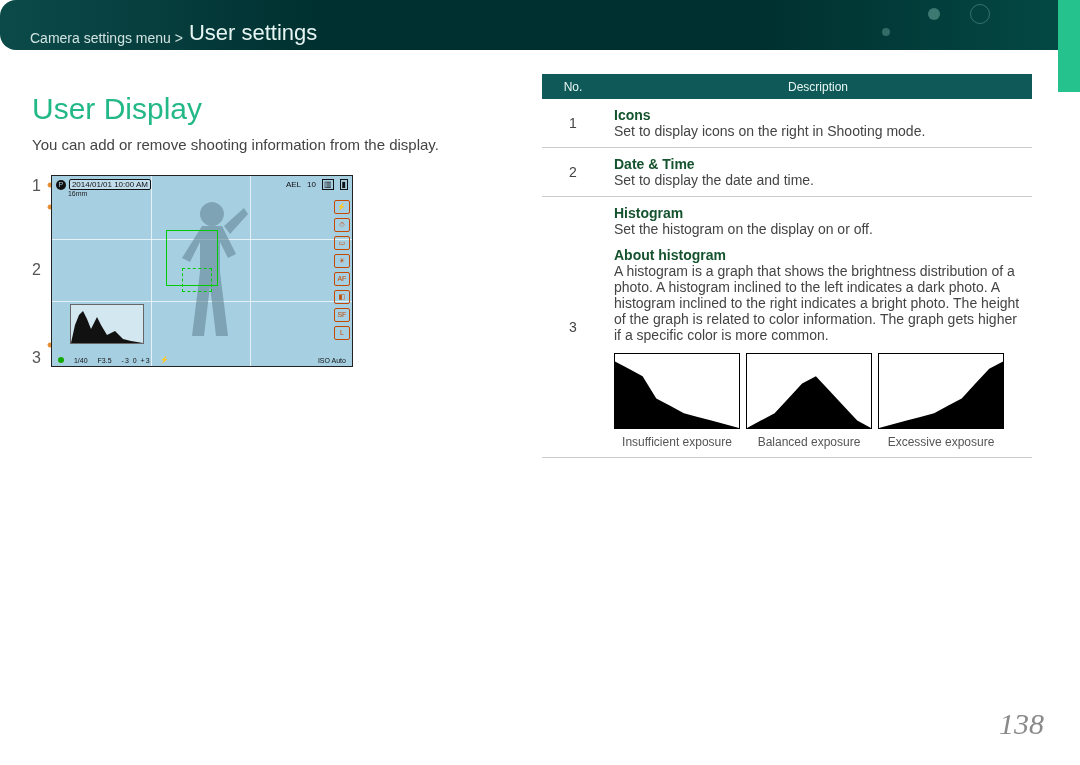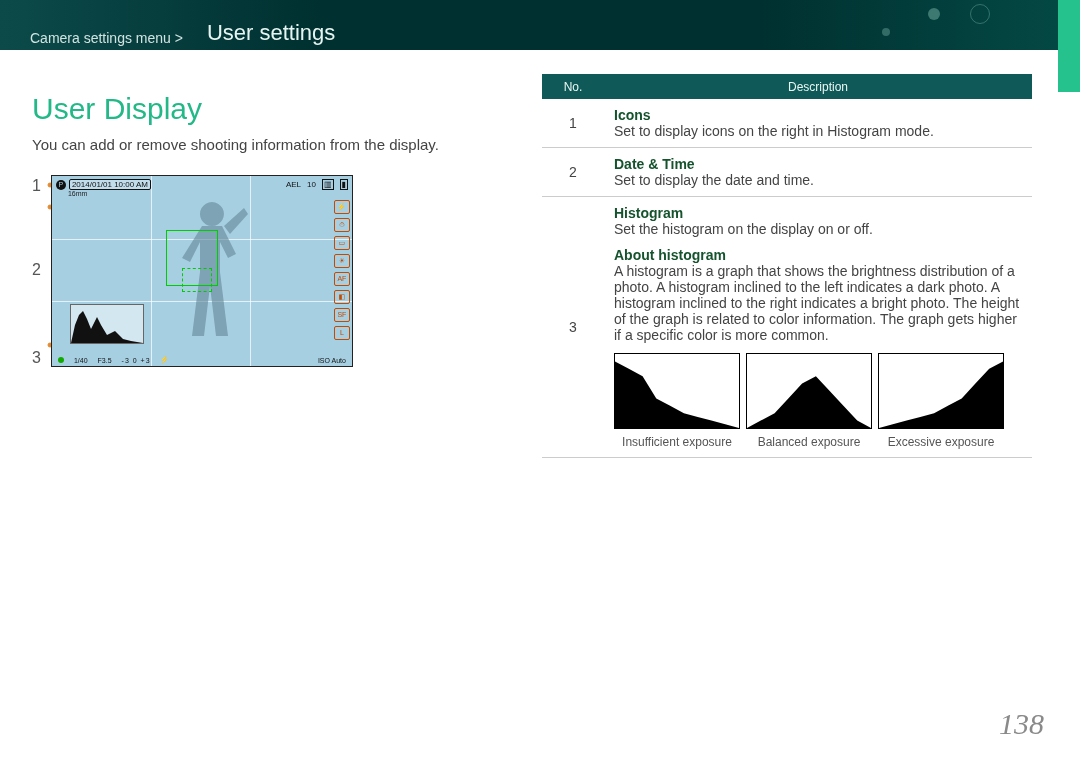--- a/index.html
+++ b/index.html
@@ -15,35 +15,36 @@
   }
   .top-bar {
     background: linear-gradient(90deg, #0c4a4a 0%, #003030 30%, #003030 70%, #044a45 100%);
     height: 46px;
     display: flex;
     align-items: flex-end;
     padding: 0 0 4px 30px;
     color: #e6f5f2;
     position: relative;
     overflow: visible;
+    border-radius: 16px;
   }
   .bokeh {
     position: absolute;
     border-radius: 50%;
     pointer-events: none;
   }
   .top-path {
     font-size: 14px;
     opacity: 0.9;
     position: relative;
     z-index: 2;
   }
   .top-title {
     font-size: 22px;
-    margin-left: 24px;
+    margin-left: 6px;
     position: relative;
     z-index: 2;
   }
   .tab {
     position: absolute;
     right: 0;
     top: 0;
     width: 22px;
     height: 92px;
     background: #25c28e;
@@ -304,21 +305,21 @@
         <tr>
           <th>No.</th>
           <th>Description</th>
         </tr>
       </thead>
       <tbody>
         <tr>
           <td>1</td>
           <td>
             <span class="desc-bold">Icons</span><br>
-            <span>Set to display icons on the right in Histogram mode.</span>
+            <span>Set to display icons on the right in Shooting mode.</span>
           </td>
         </tr>
         <tr>
           <td>2</td>
           <td>
             <span class="desc-bold">Date &amp; Time</span><br>
             <span>Set to display the date and time.</span>
           </td>
         </tr>
         <tr class="hist-row">

